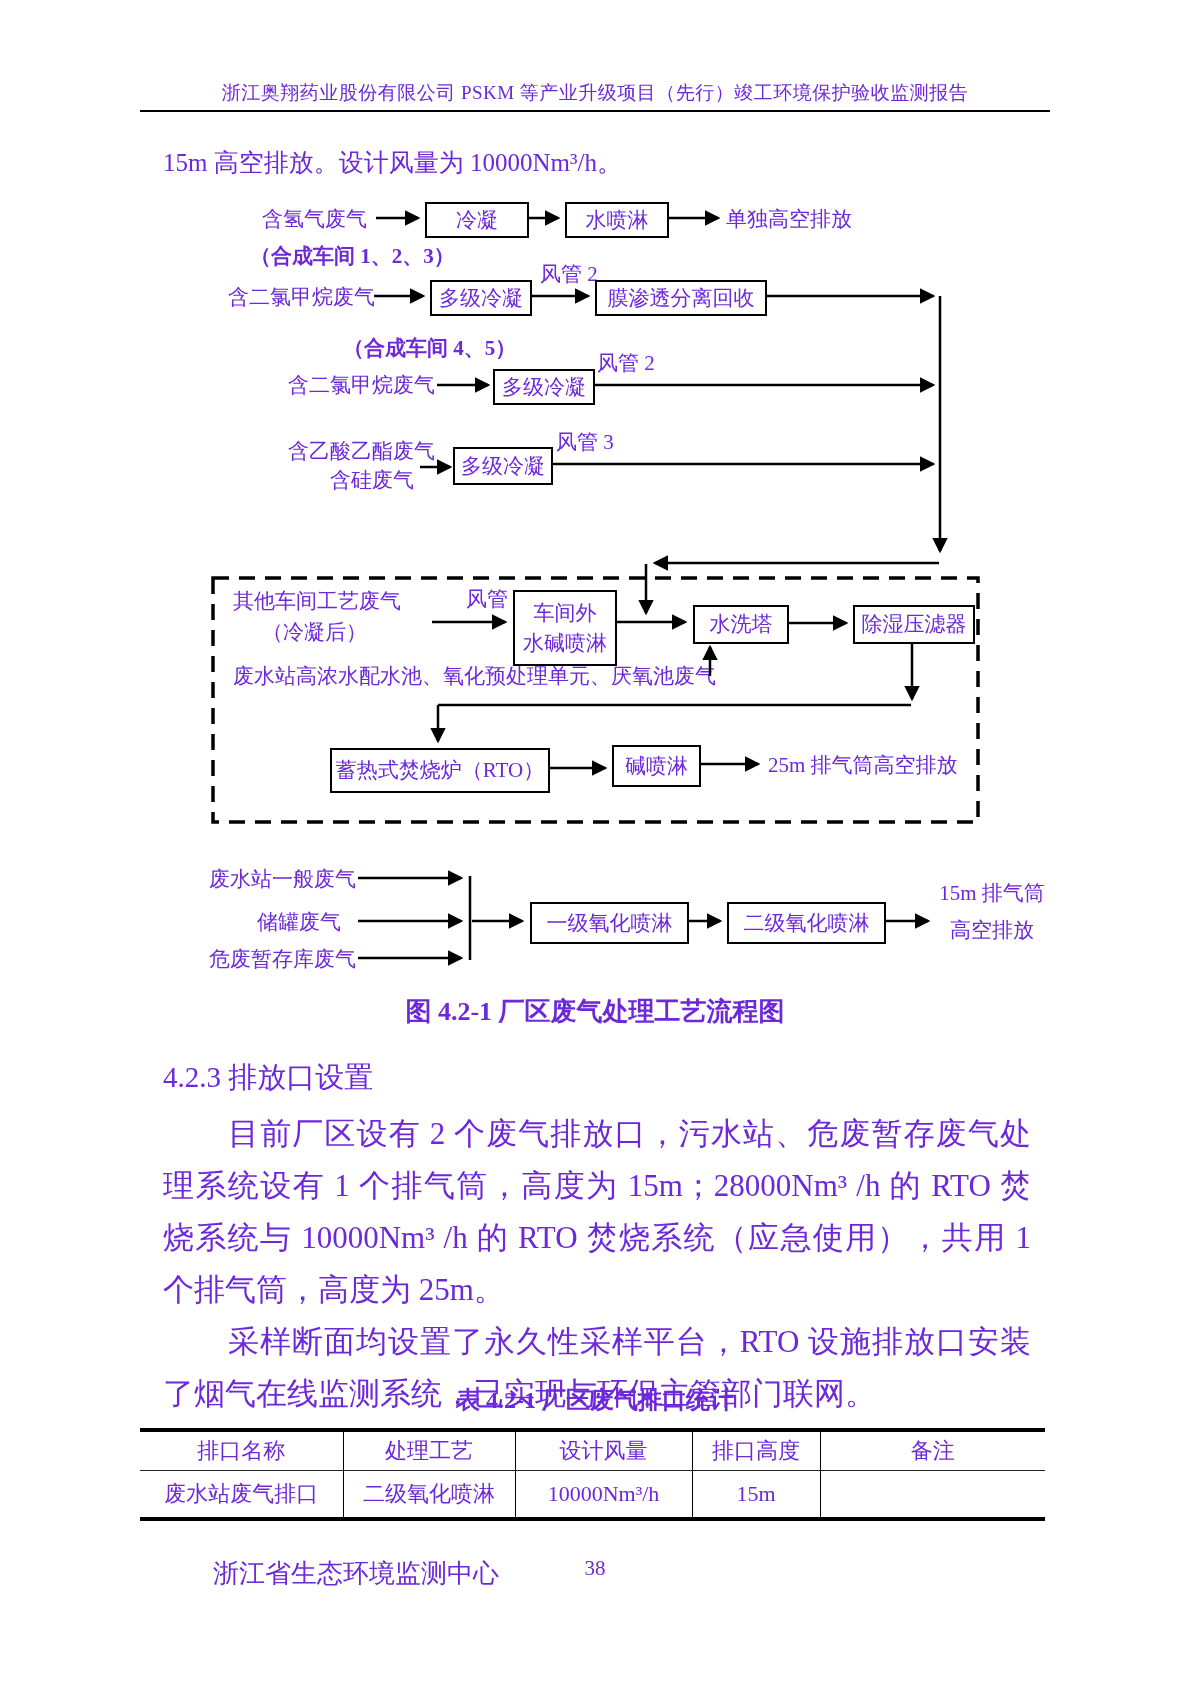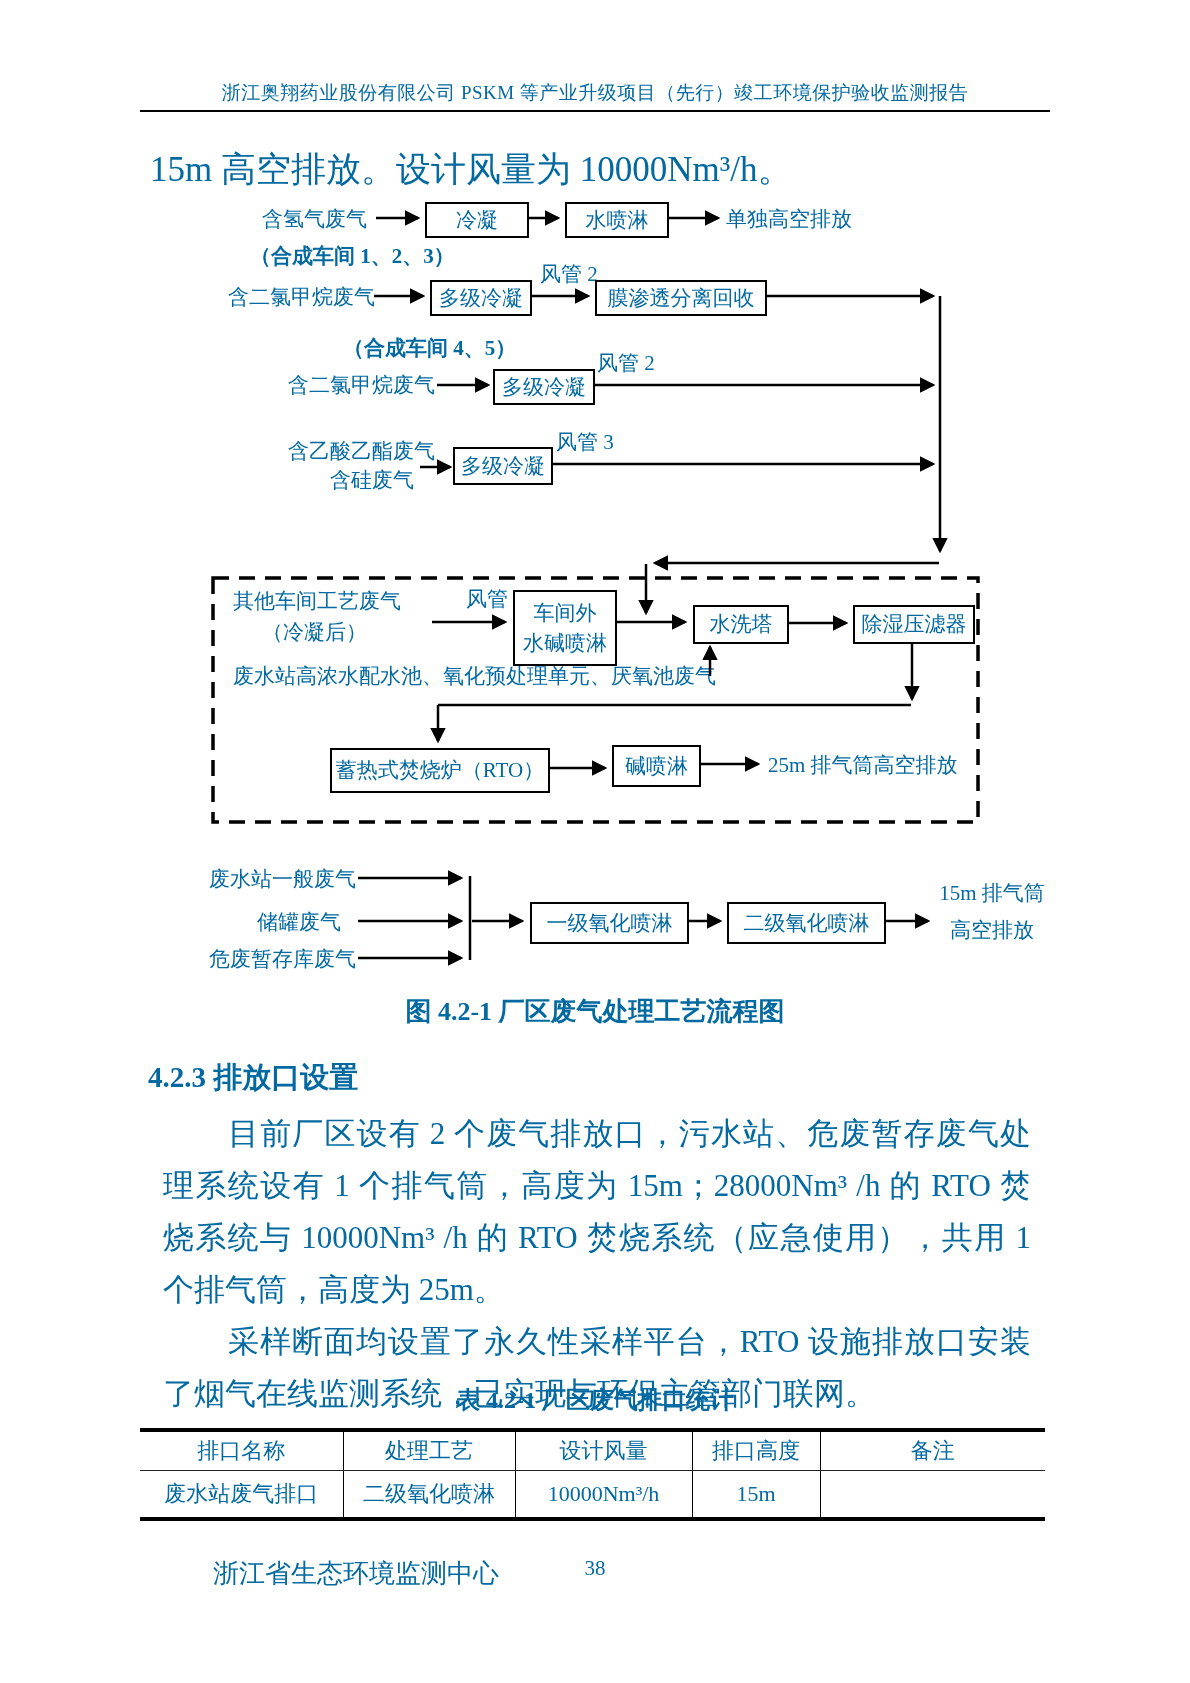--- a/index.html
+++ b/index.html
@@ -2,42 +2,42 @@
 <html><head>
 <meta charset="utf-8">
 <style>
   html,body{margin:0;padding:0;background:#888;}
   .page{
     position:relative;
     width:1190px;height:1683px;
     margin:0 auto;
     background:#ffffff;
     font-family:"Liberation Serif","DejaVu Serif",serif;
-    color:#0369a1;
+    color:#6d28d9;
     overflow:hidden;
   }
   .lbl{position:absolute;font-size:21px;white-space:nowrap;line-height:1.25;}
   .lbl.rt{text-align:right;}
   .bold{font-weight:bold;}
   .box{
     position:absolute;border:2px solid #000;background:#fff;
     display:flex;align-items:center;justify-content:center;
     font-size:21px;text-align:center;line-height:1.45;z-index:2;
   }
   .box .stack{display:block;}
   svg.wires{position:absolute;left:0;top:0;z-index:1;}
   .hdr{
     position:absolute;left:0;top:80px;width:100%;
     text-align:center;font-size:19px;letter-spacing:.5px;
   }
   .hdr-rule{position:absolute;left:140px;top:110px;width:910px;height:0;border-top:2.5px solid #000;}
-  .intro{position:absolute;left:150px;top:146px;font-size:35px;}
+  .intro{position:absolute;left:163px;top:146px;font-size:25px;}
   .note-line{position:absolute;left:140px;top:828px;width:910px;text-align:center;font-size:22px;font-weight:bold;}
   .figcap{position:absolute;left:140px;top:994px;width:910px;text-align:center;font-size:26px;font-weight:bold;}
-  .h423{position:absolute;left:148px;top:1058px;font-size:29px;font-weight:bold;text-align:center;}
+  .h423{position:absolute;left:163px;top:1058px;font-size:29px;font-weight:normal;text-align:center;}
   .para{
     position:absolute;left:163px;width:868px;
     font-size:31px;line-height:52px;text-align:justify;text-indent:2.1em;
   }
   table.t{
     position:absolute;left:140px;top:1428px;width:905px;
     border-collapse:collapse;table-layout:fixed;
     border-top:4px solid #000;border-bottom:4px solid #000;
     font-size:22px;
   }

